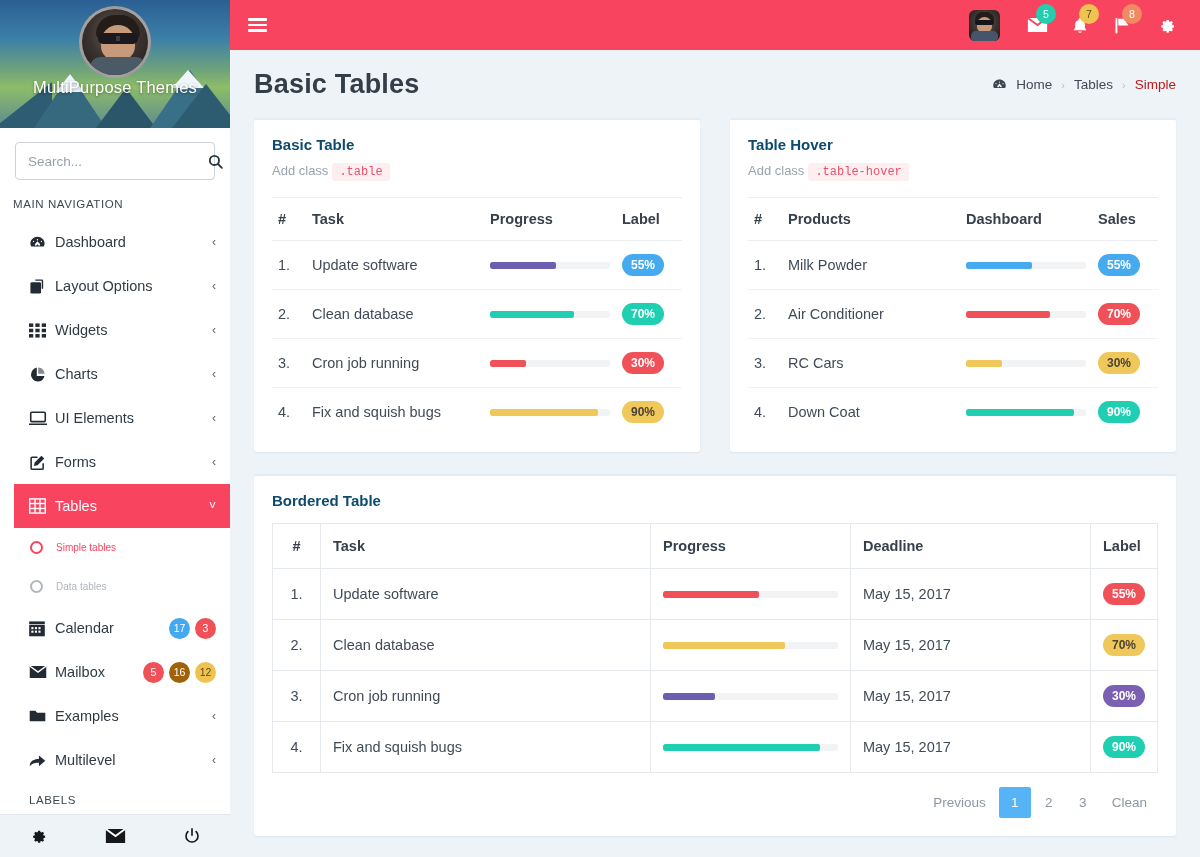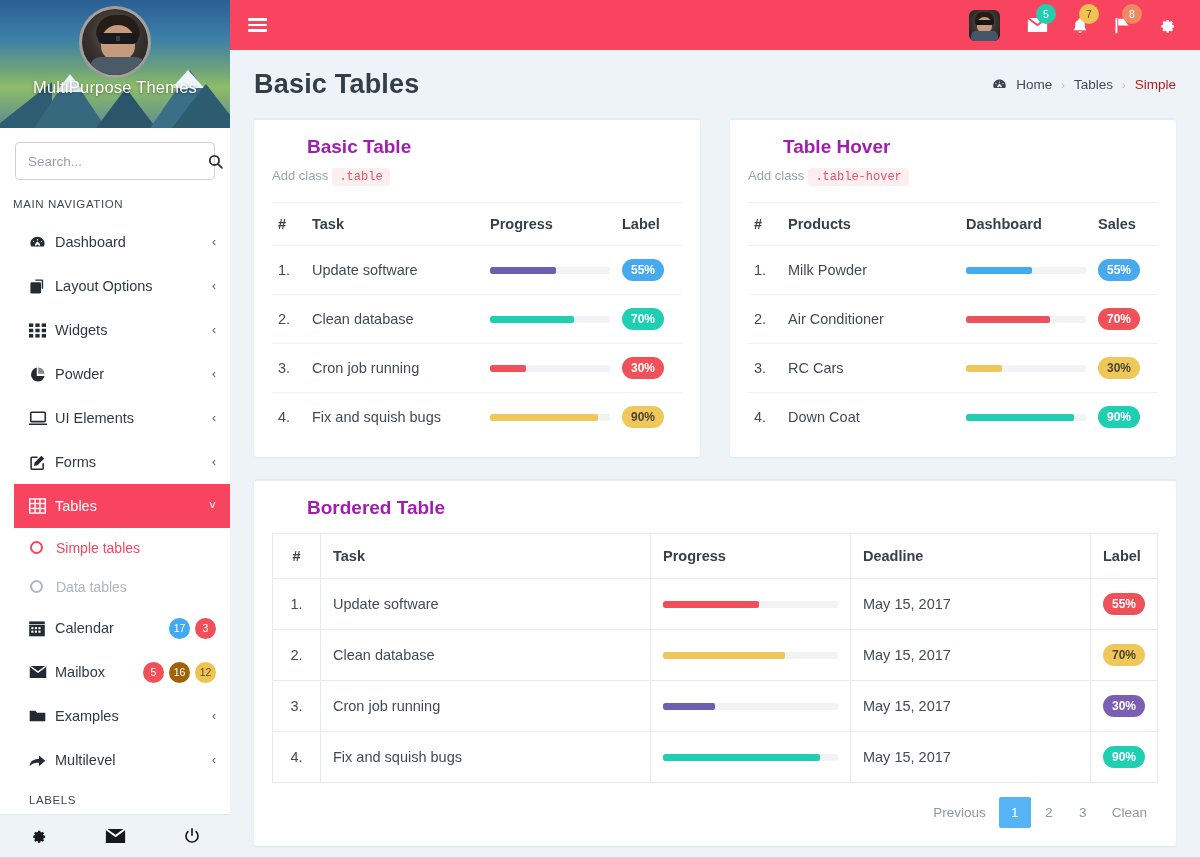--- a/index.html
+++ b/index.html
@@ -86,21 +86,21 @@
   }
   .nav-item .ico { width: 26px; display: flex; align-items: center; line-height: 0; color: #222a33; flex: 0 0 26px; }
   .nav-item .lbl { flex: 1; }
   .nav-item .arrow { font-size: 12px; color: #55606c; }
   .nav-item.active { background: #f9445f; color: #fff; }
   .nav-item.active .ico { color: #fff; }
   .nav-item.active .arrow { color: #fff; }
 
   .sub-item {
     display: flex; align-items: center; height: 39px; padding: 0 15px 0 16px;
-    font-size: 14px; cursor: pointer;
+    font-size: 10px; cursor: pointer;
   }
   .sub-item .ico { width: 26px; flex: 0 0 26px; line-height: 0; }
   .sub-item.sel { color: #f9445f; }
   .sub-item.dim { color: #aeb6bf; }
   .circ { width: 13px; height: 13px; border-radius: 50%; border: 2px solid currentColor; display: inline-block; }
 
   .badge {
     min-width: 21px; height: 21px; border-radius: 50%; color: #fff;
     font-size: 10.5px; display: inline-flex; align-items: center; justify-content: center;
     margin-left: 5px; padding: 0 2px;
@@ -147,21 +147,21 @@
   .breadcrumb .sep { color: #b6bec7; font-size: 11px; }
 
   .content { padding: 0 24px 0 24px; }
   .row { display: flex; gap: 30px; }
   .card {
     background: #fff; border-radius: 3px; border-top: 2px solid #e6ebf0;
     box-shadow: 0 1px 2px rgba(30,50,70,.07);
     flex: 1; min-width: 0; margin-bottom: 22px;
   }
   .card-head { padding: 16px 18px 4px 18px; }
-  .card-title { font-size: 19px; color: #a21caf; font-weight: 700; margin-left: 35px; }
+  .card-title { font-size: 15px; color: #0c4a6e; font-weight: 700; }
   .card-sub { margin-top: 10px; font-size: 13px; color: #9aa3ae; }
   .code-chip {
     background: #fdeef0; color: #e8516c; border-radius: 3px; padding: 2px 7px;
     font-family: "Liberation Mono", monospace; font-size: 12px; margin-left: 4px;
   }
   .card-body { padding: 14px 18px 16px 18px; }
   .card-body.nopad { padding: 10px 18px 0 18px; }
 
   table { width: 100%; border-collapse: collapse; }
   th { text-align: left; font-size: 14.5px; color: #37404b; font-weight: 700; padding: 13px 6px; }
@@ -277,21 +277,21 @@
         <span class="arrow">‹</span>
       </div>
 
       <div class="nav-item">
         <span class="ico">
           <svg width="17" height="17" viewBox="0 0 24 24" fill="currentColor">
               <path d="M11 2.2A10 10 0 0 0 12 22a10 10 0 0 0 9.8-8H11V2.2z"></path>
               <path d="M13 2v9h9a10 10 0 0 0-9-9z" opacity=".55"></path>
             </svg>
         </span>
-        <span class="lbl">Powder</span>
+        <span class="lbl">Charts</span>
         <span class="arrow">‹</span>
       </div>
 
       <div class="nav-item">
         <span class="ico">
           <svg width="18" height="16" viewBox="0 0 24 22" fill="none" stroke="currentColor" stroke-width="2.2">
               <rect x="2" y="3" width="20" height="13" rx="1.5"></rect>
               <line x1="0" y1="19.5" x2="24" y2="19.5" stroke-linecap="round"></line>
             </svg>
         </span>

